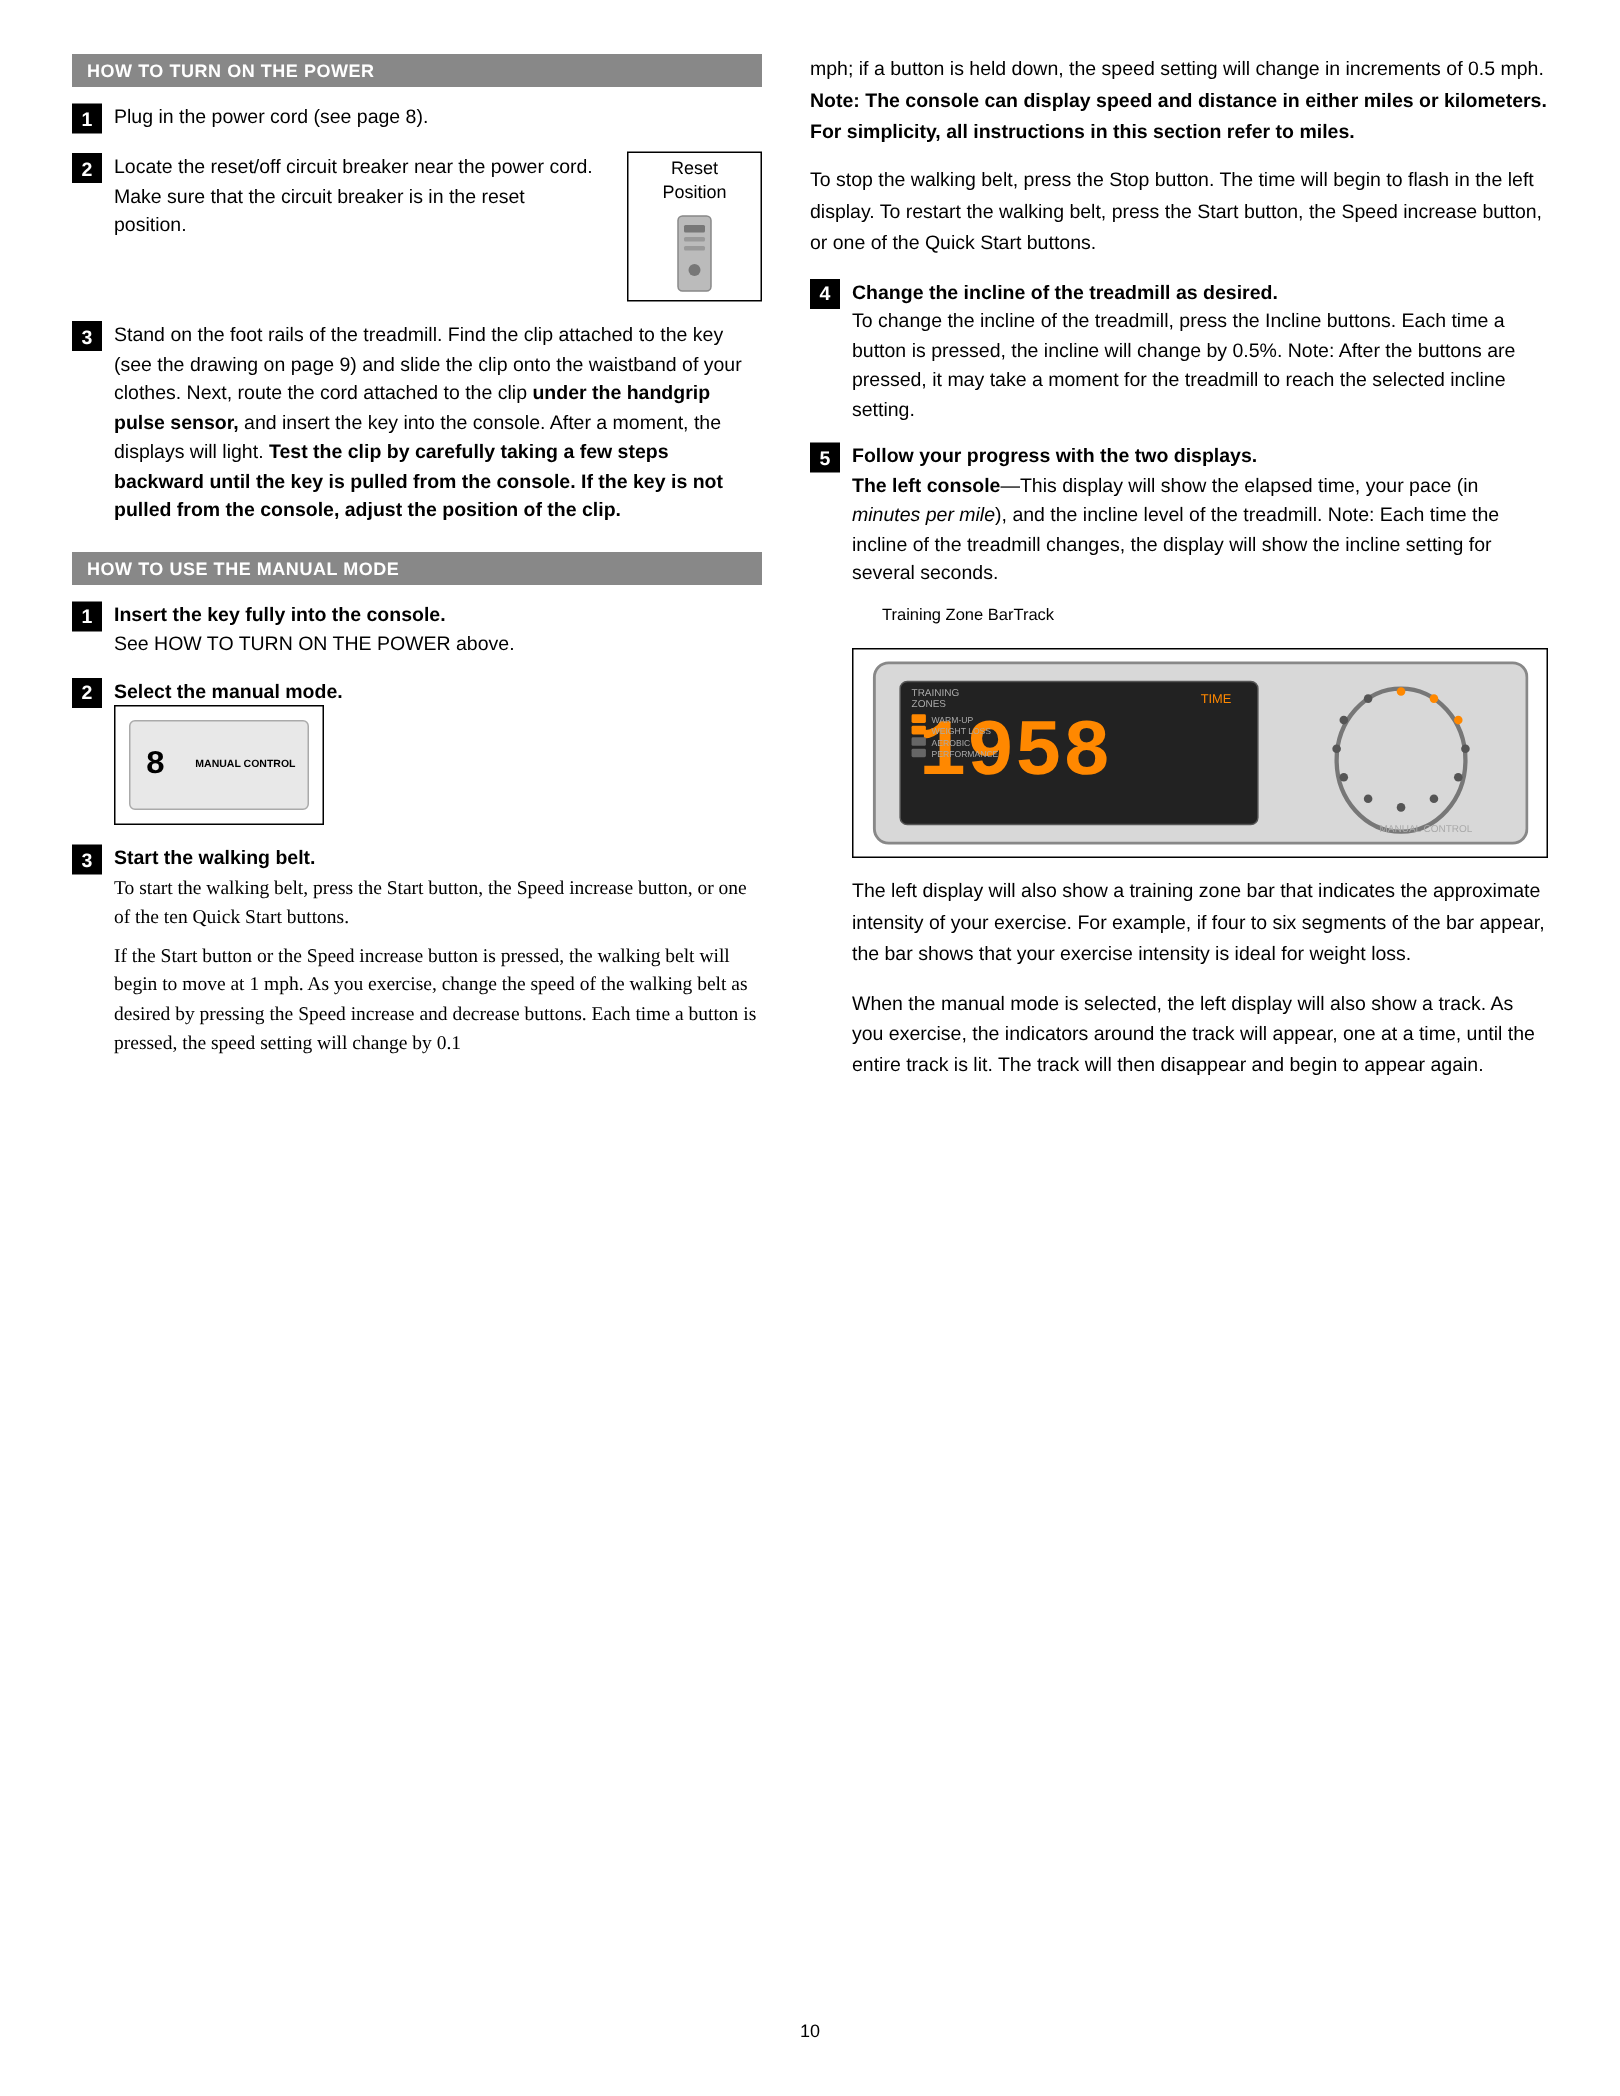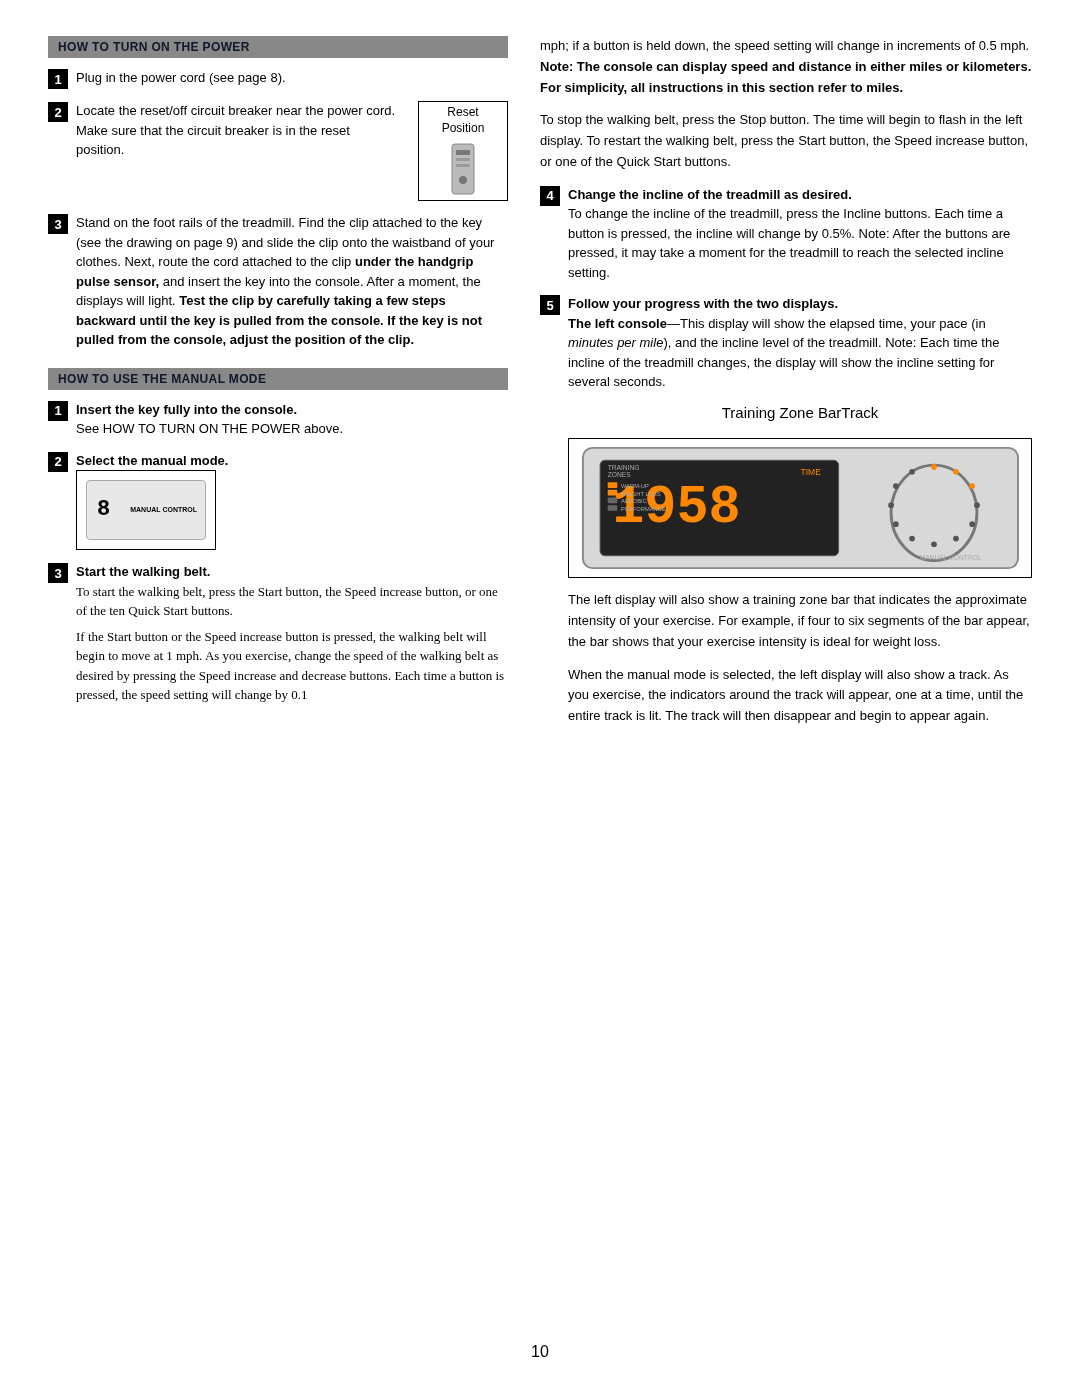--- a/index.html
+++ b/index.html
@@ -25,21 +25,21 @@
     }
     .col-left {
       width: 460px;
       flex-shrink: 0;
     }
     .col-right {
       flex: 1;
     }
     .section-header {
       background: #888;
-      color: #0f172a;
+      color: #ffffff;
       font-weight: bold;
       font-size: 12px;
       padding: 4px 10px;
       margin-bottom: 10px;
       letter-spacing: 0.03em;
     }
     .step {
       display: flex;
       gap: 8px;
       margin-bottom: 12px;
@@ -120,21 +120,21 @@
       display: flex;
       align-items: center;
       justify-content: flex-end;
       padding-right: 8px;
     }
     .section-gap {
       margin-bottom: 18px;
     }
     .page-number {
       text-align: center;
-      font-size: 16px;
+      font-size: 12px;
       margin-top: 25px;
       padding-top: 8px;
     }
     .right-intro {
       margin-bottom: 12px;
       line-height: 1.6;
     }
     .right-para {
       margin-bottom: 12px;
       line-height: 1.6;
@@ -282,21 +282,21 @@
 
       <div class="right-step">
         <div class="right-step-num">5</div>
         <div class="right-step-content">
           <p><span class="step-bold">Follow your progress with the two displays.</span></p>
           <p>
             <span class="step-bold">The left console</span><span>—This display will show the elapsed time, your pace (in </span><span class="step-italic">minutes per mile</span><span>), and the incline level of the treadmill. Note: Each time the incline of the treadmill changes, the display will show the incline setting for several seconds.</span>
           </p>
 
           <div class="console-wrap">
-            <div style="display:flex;justify-content:center;padding:0 20px 4px 20px;font-size:15px;">
+            <div style="display:flex;justify-content:flex-start;padding:0 20px 4px 20px;font-size:11px;">
               <span>Training Zone Bar</span>
               <span>Track</span>
             </div>
             <div class="console-diagram">
               <svg width="95%" height="130" viewBox="0 0 460 130">
 
                 <rect x="2" y="2" width="456" height="126" rx="10" fill="#d8d8d8" stroke="#888" stroke-width="2"></rect>
 
                 <rect x="20" y="15" width="250" height="100" rx="5" fill="#222" stroke="#555" stroke-width="1"></rect>
 

